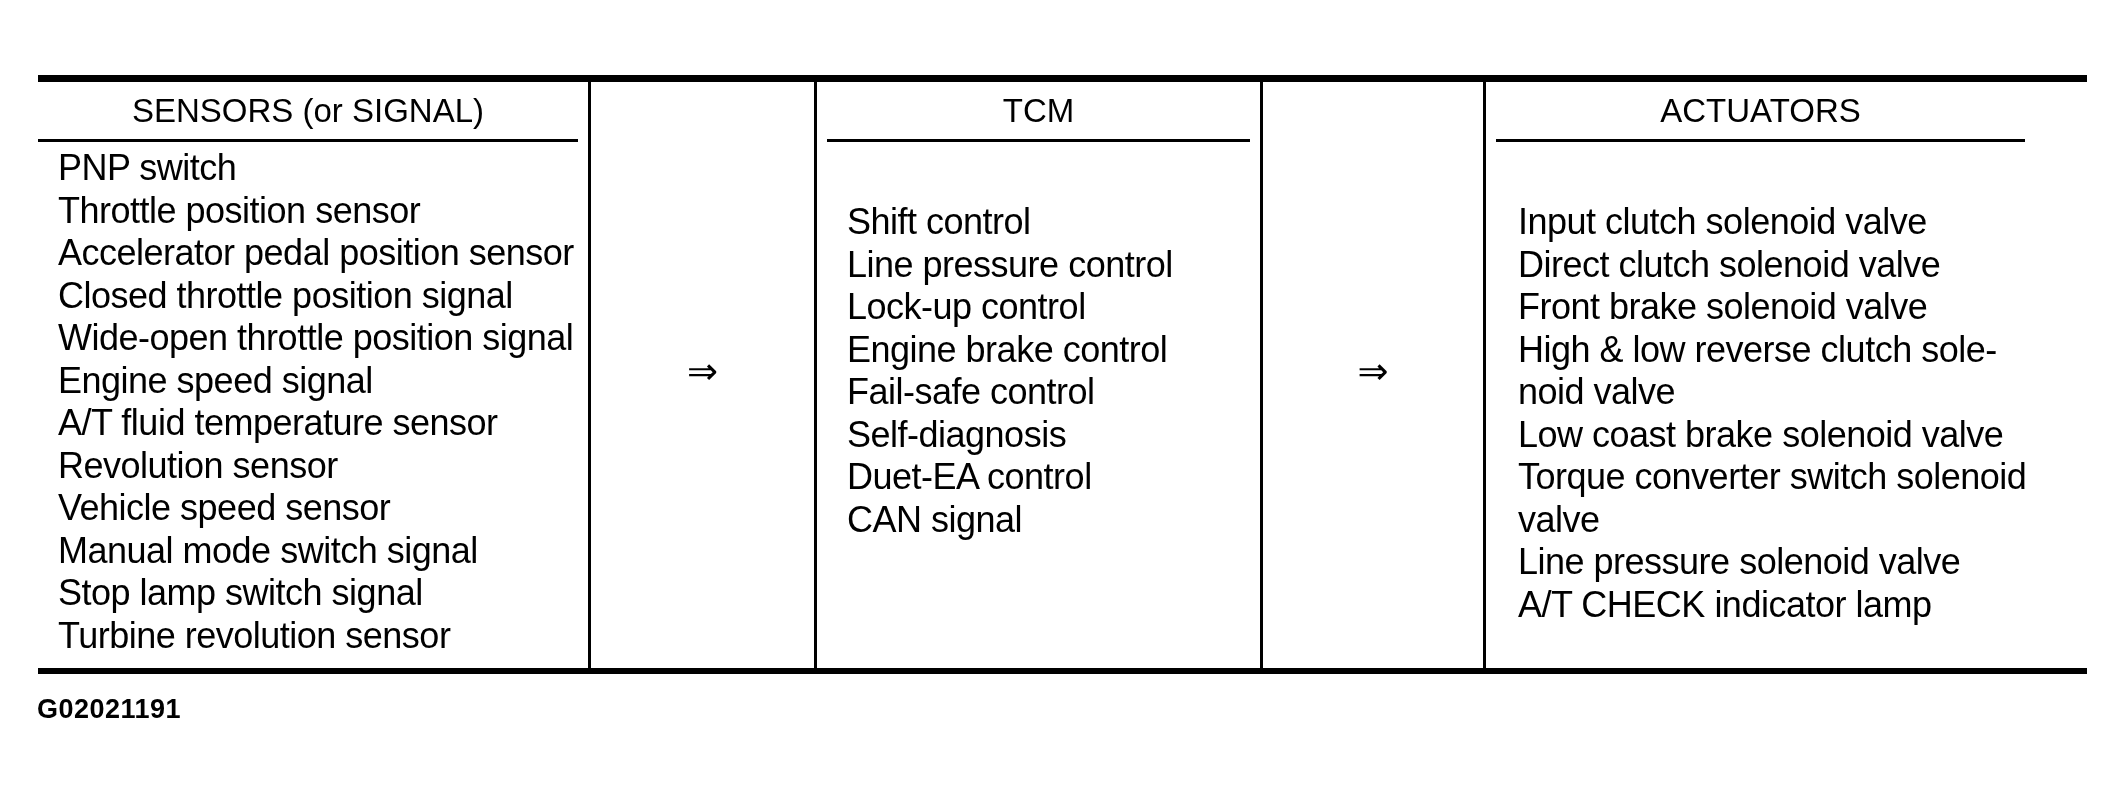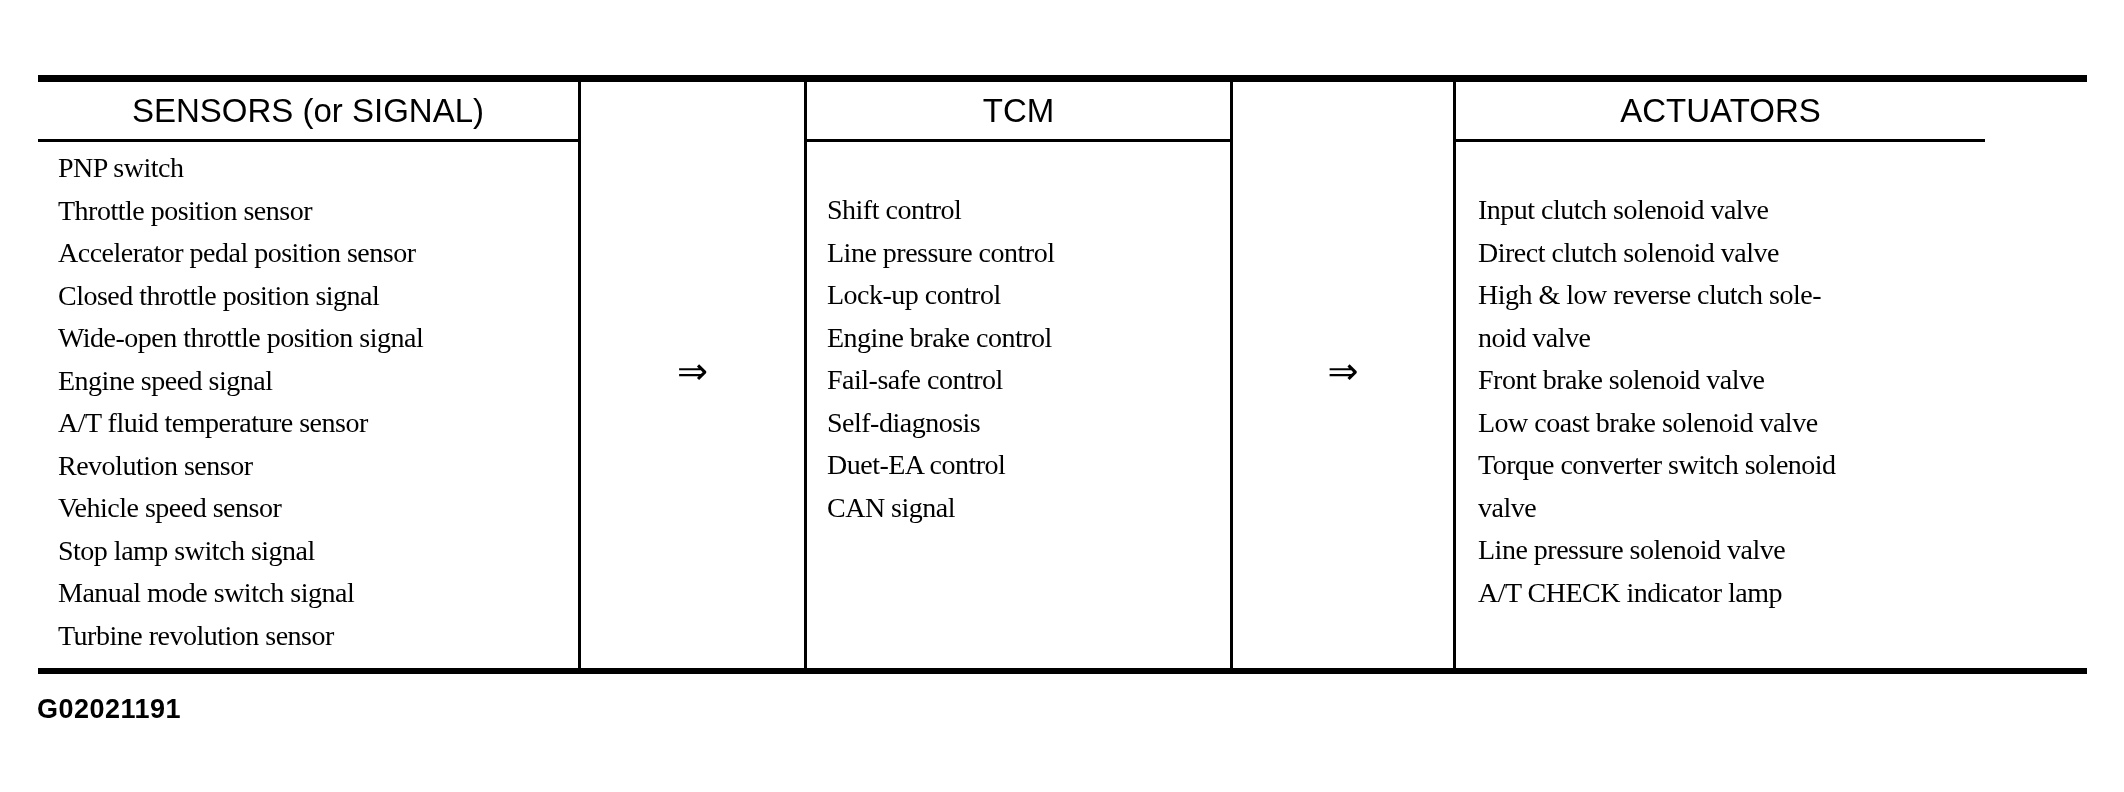--- a/index.html
+++ b/index.html
@@ -8,21 +8,21 @@
     width: 2124px;
     height: 792px;
     background: #ffffff;
     color: #000000;
     font-family: "Liberation Sans", "DejaVu Sans", sans-serif;
     overflow: hidden;
   }
   .diagram { position: absolute; left: 38px; top: 75px; width: 2049px; }
   .rule-top    { height: 7px; background: #000; }
   .rule-bottom { height: 6px; background: #000; }
-  .cols { display: flex; height: 586px; }
+  .cols { display: flex; height: 586px; gap: 10px; }
   .col { box-sizing: border-box; }
   .col-sensors   { width: 540px; }
   .col-tcm       { width: 423px; }
   .col-actuators { width: 529px; }
   .gap {
     box-sizing: border-box;
     position: relative;
     border-left: 3px solid #000;
     border-right: 3px solid #000;
   }
@@ -31,26 +31,25 @@
   .col-header {
     height: 57px;
     border-bottom: 3px solid #000;
     display: flex;
     align-items: center;
     justify-content: center;
     font-size: 33px;
   }
   .col-list {
     padding: 5px 0 0 20px;
-    font-size: 28px;
+    font-size: 36px;
     line-height: 42.5px;
     letter-spacing: -0.5px;
-    font-family: Liberation Serif, serif;
   }
-  .col-tcm .col-list, .col-actuators .col-list { padding-top: 47px; }
+  .col-tcm .col-list, .col-actuators .col-list { padding-top: 47px; margin-top: 12px; }
   .col-actuators .col-list { padding-left: 22px; }
   .list-line { white-space: pre; }
   .arrow {
     position: absolute;
     top: 269px;
     left: 0;
     right: 0;
     text-align: center;
     font-size: 37px;
     line-height: 42px;
@@ -78,22 +77,22 @@
         <div class="col-list">
             <div class="list-line">PNP switch</div>
             <div class="list-line">Throttle position sensor</div>
             <div class="list-line">Accelerator pedal position sensor</div>
             <div class="list-line">Closed throttle position signal</div>
             <div class="list-line">Wide-open throttle position signal</div>
             <div class="list-line">Engine speed signal</div>
             <div class="list-line">A/T fluid temperature sensor</div>
             <div class="list-line">Revolution sensor</div>
             <div class="list-line">Vehicle speed sensor</div>
+            <div class="list-line">Manual mode switch signal</div>
             <div class="list-line">Stop lamp switch signal</div>
-            <div class="list-line">Manual mode switch signal</div>
             <div class="list-line">Turbine revolution sensor</div>
           </div>
       </div>
 
       <div class="gap gap-1">
         <div class="arrow">⇒</div>
       </div>
 
       <div class="col col-tcm">
         <div class="col-header">TCM</div>
@@ -111,23 +110,23 @@
 
       <div class="gap gap-2">
         <div class="arrow">⇒</div>
       </div>
 
       <div class="col col-actuators">
         <div class="col-header">ACTUATORS</div>
         <div class="col-list">
             <div class="list-line">Input clutch solenoid valve</div>
             <div class="list-line">Direct clutch solenoid valve</div>
+            <div class="list-line">Front brake solenoid valve</div>
             <div class="list-line">High &amp; low reverse clutch sole-
 noid valve</div>
-            <div class="list-line">Front brake solenoid valve</div>
             <div class="list-line">Low coast brake solenoid valve</div>
             <div class="list-line">Torque converter switch solenoid
 valve</div>
             <div class="list-line">Line pressure solenoid valve</div>
             <div class="list-line">A/T CHECK indicator lamp</div>
           </div>
       </div>
 
     </div>
     <div class="rule-bottom"></div>

